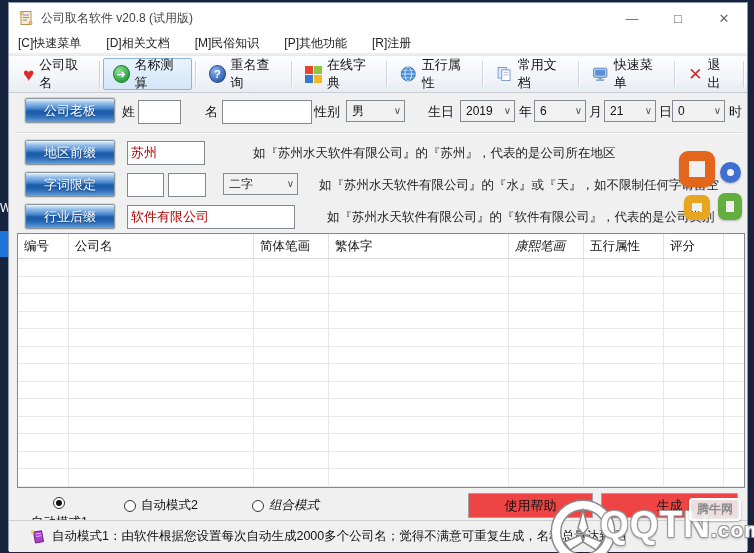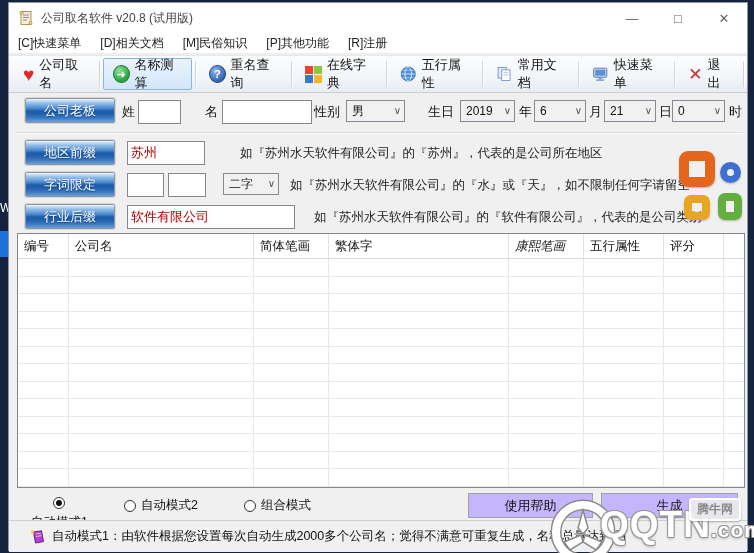--- a/index.html
+++ b/index.html
@@ -14,21 +14,21 @@
   .window{position:absolute;left:8px;top:2px;width:740px;height:549px;background:#f0f0f0;border:1px solid #8b98a8;z-index:1;}
 
   
   .titlebar{position:absolute;left:0;top:0;width:100%;height:30px;background:#ffffff;display:flex;align-items:center;padding-left:9px;}
   .title-icon{width:16px;height:16px;margin-right:7px;flex:0 0 auto;}
   .title-text{font-size:12px;color:#444;}
   .win-controls{position:absolute;right:0;top:0;height:30px;display:flex;}
   .win-btn{width:46px;height:30px;display:flex;align-items:center;justify-content:center;font-size:13px;color:#666;cursor:default;}
 
   
-  .menubar{position:absolute;left:0;top:30px;width:100%;height:21px;background:#fff;display:flex;align-items:center;padding-left:9px;gap:19px;border-bottom:1px solid #ececec;}
+  .menubar{position:absolute;left:0;top:30px;width:100%;height:21px;background:#fff;display:flex;align-items:center;padding-left:9px;gap:25px;border-bottom:1px solid #ececec;}
   .menu-item{font-size:12px;color:#222;white-space:nowrap;}
 
   
   .toolbar{position:absolute;left:0;top:52px;width:100%;height:38px;background:linear-gradient(180deg,#fcfdfe 0%,#f2f5f9 60%,#e7ecf2 100%);border-top:1px solid #e8e8e8;border-bottom:1px solid #c9ced6;display:flex;align-items:center;padding-left:4px;}
   .tb-btn{height:32px;display:flex;align-items:center;gap:5px;padding:0 9px;font-size:13px;color:#111;border:1px solid transparent;border-radius:2px;}
   .tb-btn.active{background:linear-gradient(#eaf4fe,#d3e6f8);border-color:#8fb4d8;}
   .tb-sep{width:1px;height:26px;background:#ccd3dc;box-shadow:1px 0 0 #ffffff;margin:0 3px;}
   .ic-heart{color:#e02a2a;font-size:19px;line-height:1;}
   .ic-circle{width:18px;height:18px;border-radius:50%;display:flex;align-items:center;justify-content:center;color:#fff;font-size:11px;font-weight:bold;}
   .ic-green{background:radial-gradient(circle at 35% 30%,#8fe09a,#2aa43c 70%);border:1px solid #1d7a2c;}
@@ -41,21 +41,21 @@
   .blue-btn{position:absolute;width:90px;height:25px;border:1px solid #8e979e;box-shadow:0 0 0 1px #d6d6d6;border-radius:2px;
     background:linear-gradient(180deg,#eaf5fe 0%,#9cc3ea 16%,#4585cf 42%,#1d5ca8 52%,#1f5fab 64%,#3a78c2 82%,#6ba1da 100%);
     color:#fff;font-size:13px;display:flex;align-items:center;justify-content:center;text-shadow:0 1px 1px rgba(0,40,90,.65);}
 
   .frm-label{position:absolute;font-size:13px;color:#111;}
   .frm-input{position:absolute;height:24px;border:1px solid #828790;background:#fff;font-size:13px;padding:0 3px;color:#111;}
   .frm-input.red{color:#b00000;}
   .selectbox{position:absolute;height:22px;background:#f1f1f1;border:1px solid #848a93;display:flex;align-items:center;font-size:12px;color:#111;padding-left:5px;}
   .selectbox .arrow{position:absolute;right:3px;top:4px;font-size:10px;color:#555;}
   .divider{position:absolute;left:6px;width:728px;height:2px;border-top:1px solid #dcdcdc;border-bottom:1px solid #ffffff;}
-  .hint{position:absolute;font-size:12.5px;color:#222;white-space:nowrap;}
+  .hint{position:absolute;font-size:12.5px;color:#222;white-space:nowrap;margin-left:13px;}
 
   
   .office{position:absolute;left:670px;top:146px;width:66px;height:80px;}
   .office div{position:absolute;background:transparent;}
   .of-orange{left:0;top:2px;width:36px;height:36px;border:10px solid #e4661d;border-radius:9px;box-shadow:0 1px 2px rgba(0,0,0,.25);}
   .of-blue{left:41px;top:13px;width:21px;height:21px;border:7px solid #3f6fd0;border-radius:50%;box-shadow:0 1px 2px rgba(0,0,0,.25);}
   .of-yellow{left:5px;top:46px;width:26px;height:25px;border:8px solid #e8a51f;border-radius:7px;box-shadow:0 1px 2px rgba(0,0,0,.25);}
   .of-green{left:39px;top:44px;width:24px;height:27px;border:8px solid #62ae3e;border-radius:7px;box-shadow:0 1px 2px rgba(0,0,0,.25);}
 
   
@@ -64,21 +64,21 @@
   .t-head .cell{font-size:12.5px;color:#111;display:flex;align-items:center;padding-left:6px;border-right:1px solid #e2e2e2;}
   .t-row{display:flex;height:17.5px;border-bottom:1px solid #e8e8e8;}
   .t-row .cell{border-right:1px solid #e8e8e8;}
   .c0{width:51px;}.c1{width:185px;}.c2{width:75px;text-align:right;}.c3{width:180px;}.c4{width:75px;font-style:italic;}.c5{width:80px;}.c6{width:60px;}.c7{flex:1;border-right:none!important;}
 
   
   .radio-row{position:absolute;left:0;top:488px;width:100%;height:28px;}
   .radio{position:absolute;display:flex;align-items:center;gap:5px;font-size:12.5px;color:#111;}
   .rdot{width:12px;height:12px;border:1px solid #333;border-radius:50%;background:#fff;position:relative;}
   .rdot.on:after{content:"";position:absolute;left:2px;top:2px;width:6px;height:6px;border-radius:50%;background:#111;}
-  .flat-btn{position:absolute;height:25px;background:#c4b5fd;border:1px solid #a2a2a2;font-size:13px;color:#111;display:flex;align-items:center;justify-content:center;}
+  .flat-btn{position:absolute;height:25px;background:#ef4444;border:1px solid #a2a2a2;font-size:13px;color:#111;display:flex;align-items:center;justify-content:center;}
 
   
   .statusbar{position:absolute;left:0;top:517px;width:100%;height:32px;background:#f0f0f0;border-top:1px solid #cfcfcf;display:flex;align-items:center;padding-left:21px;gap:6px;}
   .status-text{font-size:12.5px;color:#111;white-space:nowrap;}
 
   
   .watermark{position:absolute;left:548px;top:478px;width:206px;height:75px;z-index:60;pointer-events:none;}
   .wm-text{position:absolute;left:52px;top:26px;font-size:37px;font-weight:bold;color:#fff;letter-spacing:1px;
     text-shadow:-1px -1px 0 #9a9a9a,1px -1px 0 #9a9a9a,-1px 1px 0 #9a9a9a,1px 1px 0 #9a9a9a,0 2px 3px rgba(0,0,0,.25);}
   .wm-com{font-size:21px;font-weight:bold;}
@@ -217,25 +217,25 @@
 
     <div class="divider" style="top:129px;"></div>
 
     <div class="blue-btn" style="left:16px;top:137px;">地区前缀</div>
     <input class="frm-input red" style="left: 118px; top: 138px; width: 78px;" value="苏州">
     <span class="hint" style="left:231px;top:142px;">如『苏州水天软件有限公司』的『苏州』，代表的是公司所在地区</span>
 
     <div class="blue-btn" style="left:16px;top:169px;">字词限定</div>
     <input class="frm-input" style="left: 118px; top: 170px; width: 37px;" value="">
     <input class="frm-input" style="left: 159px; top: 170px; width: 38px;" value="">
-    <div class="selectbox" style="left:214px;top:170px;width:56px;">
+    <div class="selectbox" style="left:214px;top:170px;width:75px;">
       <span>二字</span>
         <span class="arrow">∨</span>
     </div>
-    <span class="hint" style="left:281px;top:174px;">如『苏州水天软件有限公司』的『水』或『天』，如不限制任何字请留空</span>
+    <span class="hint" style="left:297px;top:174px;">如『苏州水天软件有限公司』的『水』或『天』，如不限制任何字请留空</span>
 
     <div class="blue-btn" style="left:16px;top:201px;">行业后缀</div>
     <input class="frm-input red" style="left: 118px; top: 202px; width: 168px;" value="软件有限公司">
     <span class="hint" style="left:305px;top:206px;">如『苏州水天软件有限公司』的『软件有限公司』，代表的是公司类别</span>
 
     <div class="office">
       <div class="of-orange"></div>
       <div class="of-blue"></div>
       <div class="of-yellow"></div>
       <div class="of-green"></div>
@@ -388,21 +388,21 @@
 
     <div class="radio-row">
       <div class="radio" style="left:22px;top:6px;flex-direction:column;">
         <span class="rdot on"></span>
         <span>自动模式1</span>
       </div>
       <div class="radio" style="left:115px;top:6px;">
         <span class="rdot"></span>
         <span>自动模式2</span>
       </div>
-      <div class="radio" style="left:235px;top:6px;">
+      <div class="radio" style="left:243px;top:6px;font-style:italic;">
         <span class="rdot"></span>
         <span>组合模式</span>
       </div>
     </div>
     <div class="flat-btn" style="left:459px;top:490px;width:125px;">使用帮助</div>
     <div class="flat-btn" style="left:592px;top:490px;width:137px;">生成</div>
 
     <div class="statusbar">
       <svg width="16" height="16" viewBox="0 0 16 16">
         <path d="M3.5 3 L11.5 1.8 L13.5 12.5 L5.5 14 Z" fill="#b03fd0" stroke="#6a1f8a" stroke-width="1"></path>

